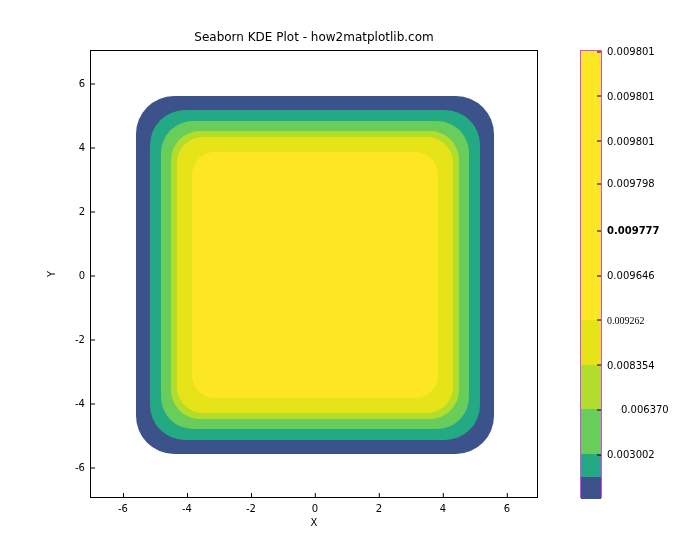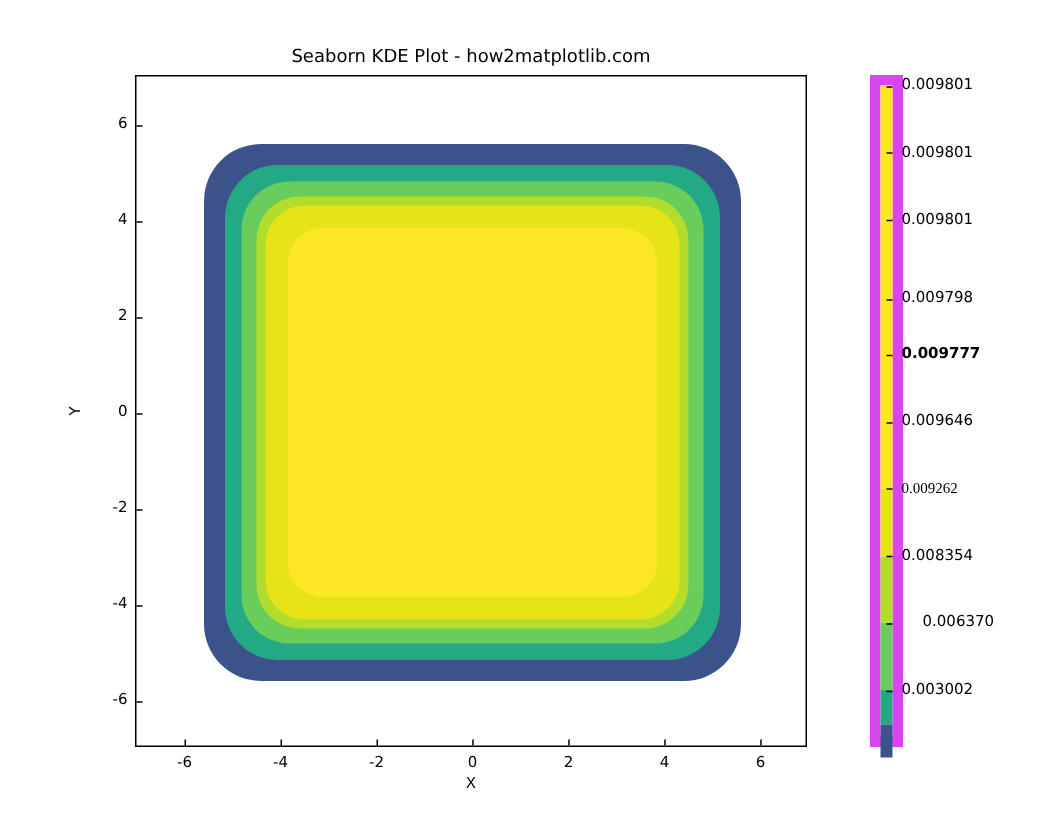--- a/index.html
+++ b/index.html
@@ -90,21 +90,21 @@
     top: 50%;
     transform: translate(-50%, -50%) rotate(-90deg);
     font-size: 10px;
   }
   .colorbar {
     position: absolute;
     left: 580px;
     top: 50px;
     width: 22px;
     height: 448px;
-    border: 7px solid #d946ef;
+    border: 1px solid #d946ef;
   }
   .cb-seg {
     position: absolute;
     left: 0;
     width: 100%;
   }
   .cb-tick {
     position: absolute;
     left: 100%;
     font-size: 10px;
@@ -166,21 +166,21 @@
   <div class="colorbar" id="colorbar">
       <div class="cb-seg" style="top: 0px; height: 268.8px; background: rgb(253, 231, 37);"></div>
       <div class="cb-seg" style="top: 268.8px; height: 44.8px; background: rgb(230, 228, 25);"></div>
       <div class="cb-seg" style="top: 313.6px; height: 44.8px; background: rgb(178, 221, 44);"></div>
       <div class="cb-seg" style="top: 358.4px; height: 44.8px; background: rgb(105, 205, 91);"></div>
       <div class="cb-seg" style="top: 403.2px; height: 22.4px; background: rgb(35, 169, 131);"></div>
       <div class="cb-seg" style="top: 425.6px; height: 22.4px; background: rgb(59, 82, 139);"></div>
       <div class="cb-tick" style="top: 0px;">0.009801<span class="tickmark"></span></div>
       <div class="cb-tick" style="top: 44.8px;">0.009801<span class="tickmark"></span></div>
       <div class="cb-tick" style="top: 89.6px;">0.009801<span class="tickmark"></span></div>
-      <div class="cb-tick" style="top: 142px; text-align: center;">0.009798<span class="tickmark"></span></div>
+      <div class="cb-tick" style="top: 132px; text-align: center;">0.009798<span class="tickmark"></span></div>
       <div class="cb-tick" style="top: 179.2px; font-weight: bold;">0.009777<span class="tickmark"></span></div>
       <div class="cb-tick" style="top: 224px;">0.009646<span class="tickmark"></span></div>
       <div class="cb-tick" style="top: 268.8px; font-family: Liberation Serif, serif;">0.009262<span class="tickmark"></span></div>
       <div class="cb-tick" style="top: 313.6px;">0.008354<span class="tickmark"></span></div>
       <div class="cb-tick" style="top: 358.4px; padding-left: 20px;">0.006370<span class="tickmark"></span></div>
       <div class="cb-tick" style="top: 403.2px; text-align: right;">0.003002<span class="tickmark"></span></div>
     </div>
 
 </div>
 

